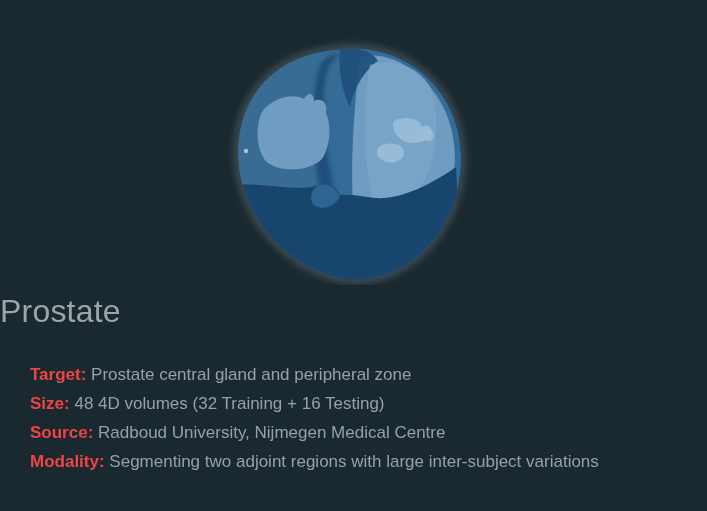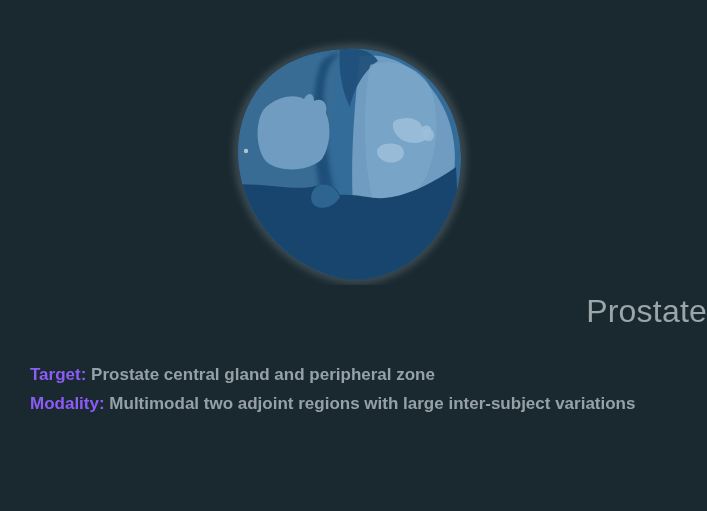--- a/index.html
+++ b/index.html
@@ -34,21 +34,21 @@
   #organ-svg {
     display: block;
   }
 
   
   #title {
     position: absolute;
     left: 0;
     top: 292px;
     width: 707px;
-    text-align: right;
+    text-align: left;
     font-size: 32px;
     font-weight: 400;
     color: #9aa6aa;
     letter-spacing: 0.2px;
     line-height: 38px;
     white-space: nowrap;
   }
 
   
   #details {
@@ -58,24 +58,24 @@
     right: 6px;
   }
   .detail-row {
     font-size: 17px;
     line-height: 29px;
     color: #95a1a6;
     white-space: nowrap;
   }
   .detail-label {
     font-weight: bold;
-    color: #8b5cf6;
+    color: #ef4444;
   }
   .detail-value {
-    font-weight: 700;
+    font-weight: 400;
     color: #95a1a6;
   }
 </style>
 </head>
 <body>
 
 <div id="card">
 
   <div id="illustration-wrap">
     <svg id="organ-svg" width="260" height="250" viewBox="0 0 260 250">
@@ -171,18 +171,26 @@
   </div>
 
   <div id="title">Prostate</div>
 
   <div id="details">
     <div class="detail-row">
       <span class="detail-label">Target:</span>
       <span class="detail-value">Prostate central gland and peripheral zone</span>
     </div>
     <div class="detail-row">
+      <span class="detail-label">Size:</span>
+      <span class="detail-value">48 4D volumes (32 Training + 16 Testing)</span>
+    </div>
+    <div class="detail-row">
+      <span class="detail-label">Source:</span>
+      <span class="detail-value">Radboud University, Nijmegen Medical Centre</span>
+    </div>
+    <div class="detail-row">
       <span class="detail-label">Modality:</span>
-      <span class="detail-value">Multimodal two adjoint regions with large inter-subject variations</span>
+      <span class="detail-value">Segmenting two adjoint regions with large inter-subject variations</span>
     </div>
   </div>
 
 </div>
 
 </body></html>

